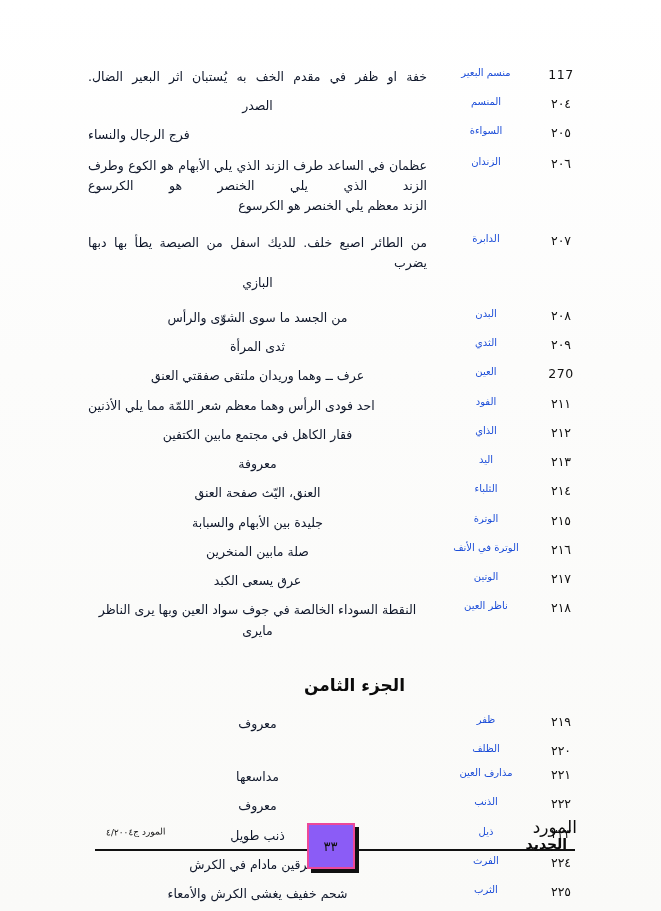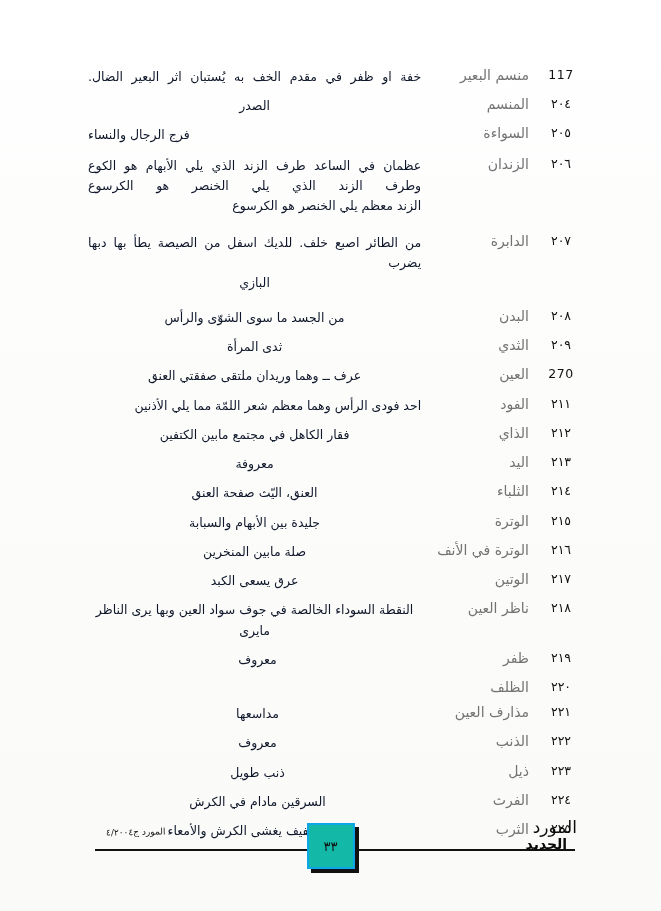--- a/index.html
+++ b/index.html
@@ -45,23 +45,23 @@
     width: 44px;
     text-align: center;
     font-size: 12.5px;
     color: #111;
     white-space: nowrap;
     padding: 4.5px 0 4.5px 4px;
     letter-spacing: .5px;
   }
   td.col-term {
     width: 86px;
-    text-align: right;
-    font-size: 14px;
-    color: #737373;
+    text-align: center;
+    font-size: 10px;
+    color: #1d4ed8;
     white-space: nowrap;
     padding: 4.5px 6px;
   }
   td.col-def {
     text-align: left;
     font-size: 12.5px;
     color: #0f172a;
     line-height: 1.62;
     padding: 4.5px 10px 4.5px 0;
     direction: rtl;
@@ -117,22 +117,22 @@
     white-space: nowrap;
     transform: rotate(-1.2deg);
   }
   .page-number-box {
     position: absolute;
     left: 50%;
     top: -2px;
     transform: translateX(-50%);
     width: 44px;
     height: 42px;
-    background: #14b8a6;
-    border: 2px solid #0ea5e9;
+    background: #8b5cf6;
+    border: 2px solid #ec4899;
     box-shadow: 4px 4px 0 0 #111;
     display: flex;
     align-items: center;
     justify-content: center;
   }
   .page-number-box span {
     font-size: 13px;
     color: #111;
     letter-spacing: 1px;
   }
@@ -221,21 +221,21 @@
 
         <tr>
           <td class="col-num">270</td>
           <td class="col-term">العين</td>
           <td class="col-def" style="text-align:center">عرف ــ وهما وريدان ملتقى صفقتي العنق</td>
         </tr>
 
         <tr>
           <td class="col-num">٢١١</td>
           <td class="col-term">الفود</td>
-          <td class="col-def" style="text-align:right">احد فودى الرأس وهما معظم شعر اللمّة مما يلي الأذنين</td>
+          <td class="col-def" style="text-align:left">احد فودى الرأس وهما معظم شعر اللمّة مما يلي الأذنين</td>
         </tr>
 
         <tr>
           <td class="col-num">٢١٢</td>
           <td class="col-term">الذاي</td>
           <td class="col-def" style="text-align:center">فقار الكاهل في مجتمع مابين الكتفين</td>
         </tr>
 
         <tr>
           <td class="col-num">٢١٣</td>
@@ -269,20 +269,21 @@
 
         <tr>
           <td class="col-num">٢١٨</td>
           <td class="col-term">ناظر العين</td>
           <td class="col-def" style="text-align:center">النقطة السوداء الخالصة في جوف سواد العين وبها يرى الناظر مايرى</td>
         </tr>
 
       </tbody>
     </table>
 
+    <div class="section-heading">الجزء الثامن</div>
 
     <table class="entry-table">
       <tbody>
 
         <tr>
           <td class="col-num">٢١٩</td>
           <td class="col-term">ظفر</td>
           <td class="col-def" style="text-align:center">معروف</td>
         </tr>
 

